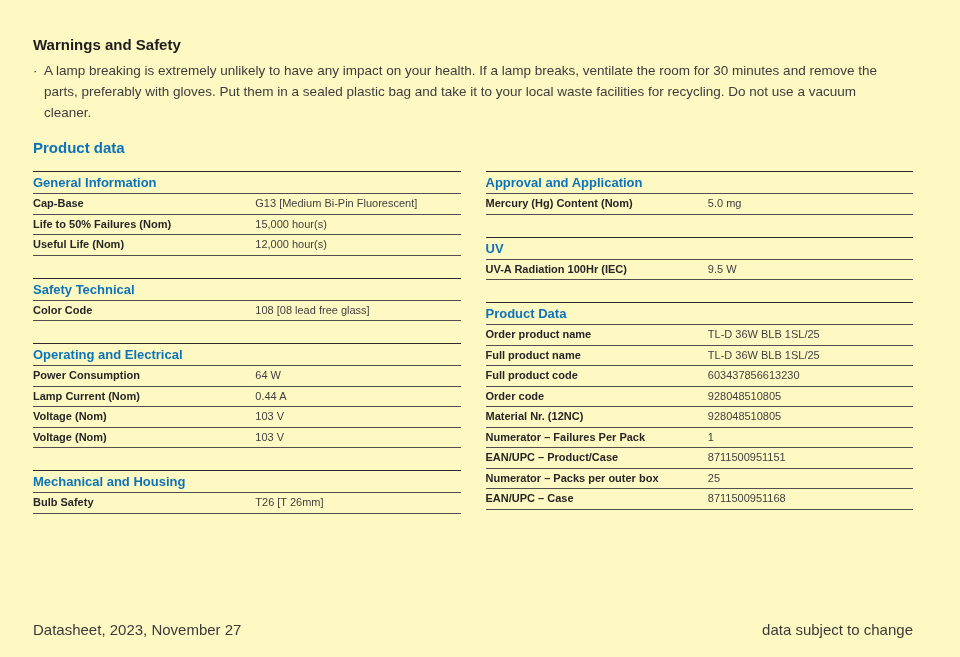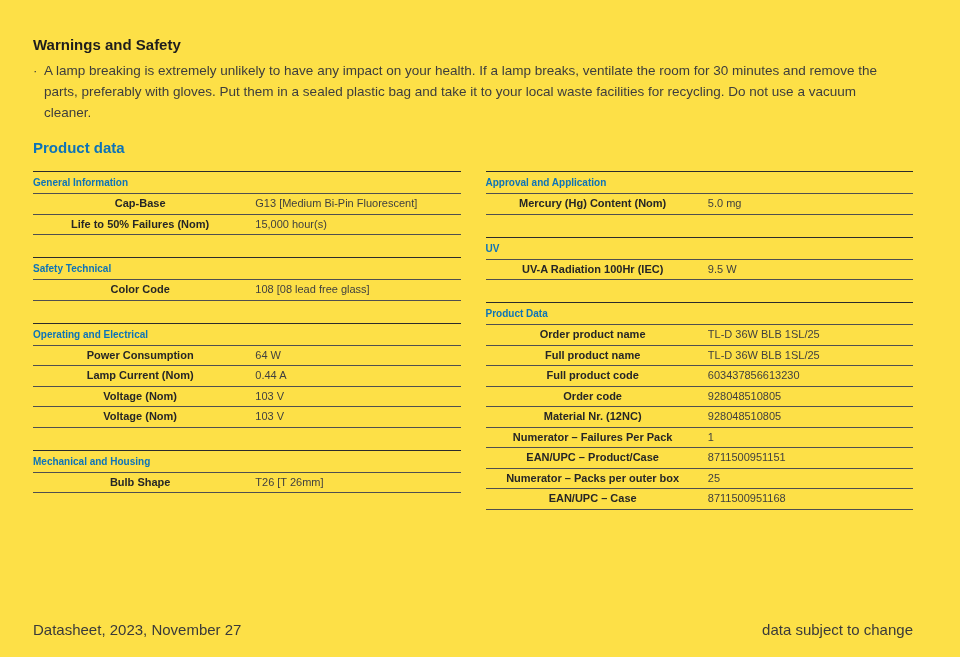--- a/index.html
+++ b/index.html
@@ -2,21 +2,21 @@
 <html style="--accent: #0d73b8;"><head>
 <meta charset="utf-8">
 <style>
   * { margin: 0; padding: 0; box-sizing: border-box; }
   html, body { background: #ffffff; }
   :root { --accent: #0d73b8; }
   .page {
     position: relative;
     width: 960px;
     height: 657px;
-    background: #fde047;
+    background: #fef9c3;
     font-family: "Liberation Sans", sans-serif;
     color: #3c3c3c;
     overflow: hidden;
   }
   .content { padding: 36px 47px 0 33px; }
   .warnings-heading {
     font-size: 15px;
     font-weight: bold;
     color: #1d1d1d;
   }
@@ -33,35 +33,35 @@
     margin-top: 16px;
     font-size: 15px;
     font-weight: bold;
     color: var(--accent);
   }
   .cols { display: flex; gap: 25px; margin-top: 15px; }
   .col { flex: 1 1 0; }
   .section { border-top: 1.5px solid #2b2b2b; }
   .section + .section { margin-top: 22px; }
   .section-title {
-    font-size: 10px;
+    font-size: 13px;
     font-weight: bold;
     color: var(--accent);
     line-height: 14px;
     padding: 4px 0 3px 0;
     border-bottom: 1px solid #4f4f4f;
   }
   .row {
     display: flex;
     border-bottom: 1px solid #4f4f4f;
     padding: 3px 0;
     font-size: 11px;
     line-height: 13.5px;
   }
-  .row .label { flex: 0 0 52%; font-weight: bold; color: #262626; padding-right: 8px; text-align: center; }
+  .row .label { flex: 0 0 52%; font-weight: bold; color: #262626; padding-right: 8px; }
   .row .value { flex: 1 1 auto; color: #3f3f3f; }
   .footer {
     position: absolute;
     left: 33px;
     right: 47px;
     top: 621px;
     display: flex;
     justify-content: space-between;
     font-size: 15px;
     color: #3a3a3a;
@@ -87,20 +87,24 @@
           <div class="section">
             <div class="section-title">General Information</div>
             <div class="row">
               <div class="label">Cap-Base</div>
               <div class="value">G13 [Medium Bi-Pin Fluorescent]</div>
             </div>
             <div class="row">
               <div class="label">Life to 50% Failures (Nom)</div>
               <div class="value">15,000 hour(s)</div>
             </div>
+            <div class="row">
+              <div class="label">Useful Life (Nom)</div>
+              <div class="value">12,000 hour(s)</div>
+            </div>
           </div>
           <div class="section">
             <div class="section-title">Safety Technical</div>
             <div class="row">
               <div class="label">Color Code</div>
               <div class="value">108 [08 lead free glass]</div>
             </div>
           </div>
           <div class="section">
             <div class="section-title">Operating and Electrical</div>
@@ -117,21 +121,21 @@
               <div class="value">103 V</div>
             </div>
             <div class="row">
               <div class="label">Voltage (Nom)</div>
               <div class="value">103 V</div>
             </div>
           </div>
           <div class="section">
             <div class="section-title">Mechanical and Housing</div>
             <div class="row">
-              <div class="label">Bulb Shape</div>
+              <div class="label">Bulb Safety</div>
               <div class="value">T26 [T 26mm]</div>
             </div>
           </div>
         </div>
       <div class="col" id="col-right">
           <div class="section">
             <div class="section-title">Approval and Application</div>
             <div class="row">
               <div class="label">Mercury (Hg) Content (Nom)</div>
               <div class="value">5.0 mg</div>

